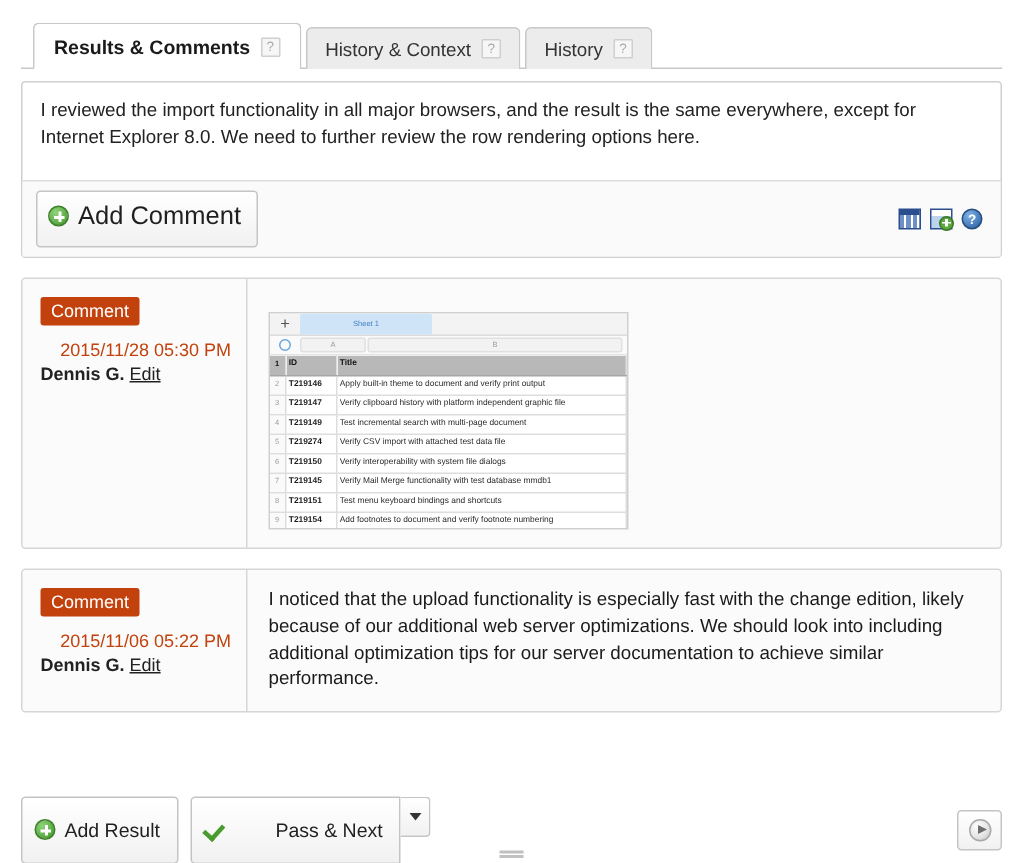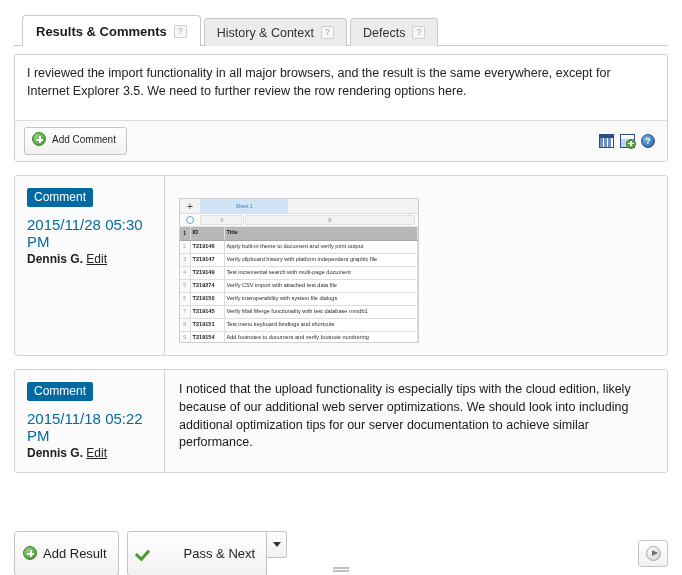--- a/index.html
+++ b/index.html
@@ -106,26 +106,26 @@
     justify-content: space-between;
     padding: 6px 9px;
     background: #fafafa;
   }
 
   
   .btn {
     display: inline-flex;
     align-items: center;
     gap: 6px;
-    height: 28px;
+    height: 38px;
     padding: 0 10px 4px 7px;
     border: 1px solid #c4c4c4;
     border-radius: 3px;
     background: linear-gradient(to bottom, #ffffff 0%, #f1f1f1 100%);
-    font-size: 10px;
+    font-size: 17px;
     color: #1f1f1f;
     cursor: pointer;
     white-space: nowrap;
   }
   .btn-lg { height: 45px; font-size: 13px; padding: 0 11px 0 8px; }
   .btn-split {
     display: inline-flex;
     align-items: stretch;
   }
   .btn-split .btn { border-radius: 3px 0 0 3px; gap: 33px; }
@@ -249,27 +249,27 @@
   }
   .comment-meta {
     width: 150px;
     flex: 0 0 150px;
     padding: 12px 10px 12px 12px;
     border-right: 1px solid #d6d6d6;
   }
   .badge {
     display: inline-block;
     padding: 2px 7px 3px 7px;
-    background: #0369a1;
+    background: #c2410c;
     color: #ffffff;
     font-size: 12px;
     border-radius: 2px;
     margin-bottom: 9px;
   }
-  .meta-date { font-size: 15px; color: #0369a1; margin-bottom: 2px; }
+  .meta-date { font-size: 12px; color: #c2410c; margin-bottom: 2px; text-align: right; }
   .meta-author { font-size: 12px; color: #222; }
   .meta-author b { font-weight: bold; }
   .meta-author a { color: #222; text-decoration: underline; cursor: pointer; }
   .comment-body {
     flex: 1 1 auto;
     padding: 11px 14px 12px 14px;
     font-size: 12.5px;
     line-height: 1.42;
     color: #1a1a1a;
   }
@@ -403,27 +403,27 @@
 <div class="tabbar">
   <div class="tab active">
     <span>Results &amp; Comments</span>
     <span class="helpbox">?</span>
   </div>
   <div class="tab">
     <span>History &amp; Context</span>
     <span class="helpbox">?</span>
   </div>
   <div class="tab">
-    <span>Defects</span>
+    <span>History</span>
     <span class="helpbox">?</span>
   </div>
 </div>
 
 <div class="panel">
-  <div class="editor-area" placeholder="">I reviewed the import functionality in all major browsers, and the result is the same everywhere, except for Internet Explorer 3.5. We need to further review the row rendering options here.</div>
+  <div class="editor-area" placeholder="">I reviewed the import functionality in all major browsers, and the result is the same everywhere, except for Internet Explorer 8.0. We need to further review the row rendering options here.</div>
   <div class="resize-grip"></div>
   <div class="editor-toolbar">
     <div class="btn">
       <span class="ic-green-plus"></span>
       <span>Add Comment</span>
     </div>
     <div class="tool-icons">
       <span class="ic-grid"></span>
       <span class="ic-img-add">
           <span></span>
@@ -505,28 +505,28 @@
           </tr>
         </tbody>
       </table>
     </div>
   </div>
 </div>
 
 <div class="comment">
   <div class="comment-meta">
     <span class="badge">Comment</span>
-    <div class="meta-date">2015/11/18 05:22 PM</div>
+    <div class="meta-date">2015/11/06 05:22 PM</div>
     <div class="meta-author">
       <b>Dennis G.</b>
       <a>Edit</a>
     </div>
   </div>
   <div class="comment-body">
-    <p>I noticed that the upload functionality is especially tips with the cloud edition, likely because of our additional web server optimizations. We should look into including additional optimization tips for our server documentation to achieve similar performance.</p>
+    <p>I noticed that the upload functionality is especially fast with the change edition, likely because of our additional web server optimizations. We should look into including additional optimization tips for our server documentation to achieve similar performance.</p>
   </div>
 </div>
 
 <div class="bottombar">
   <div class="btn btn-lg">
     <span class="ic-green-plus"></span>
     <span>Add Result</span>
   </div>
 
   <div class="btn-split">

